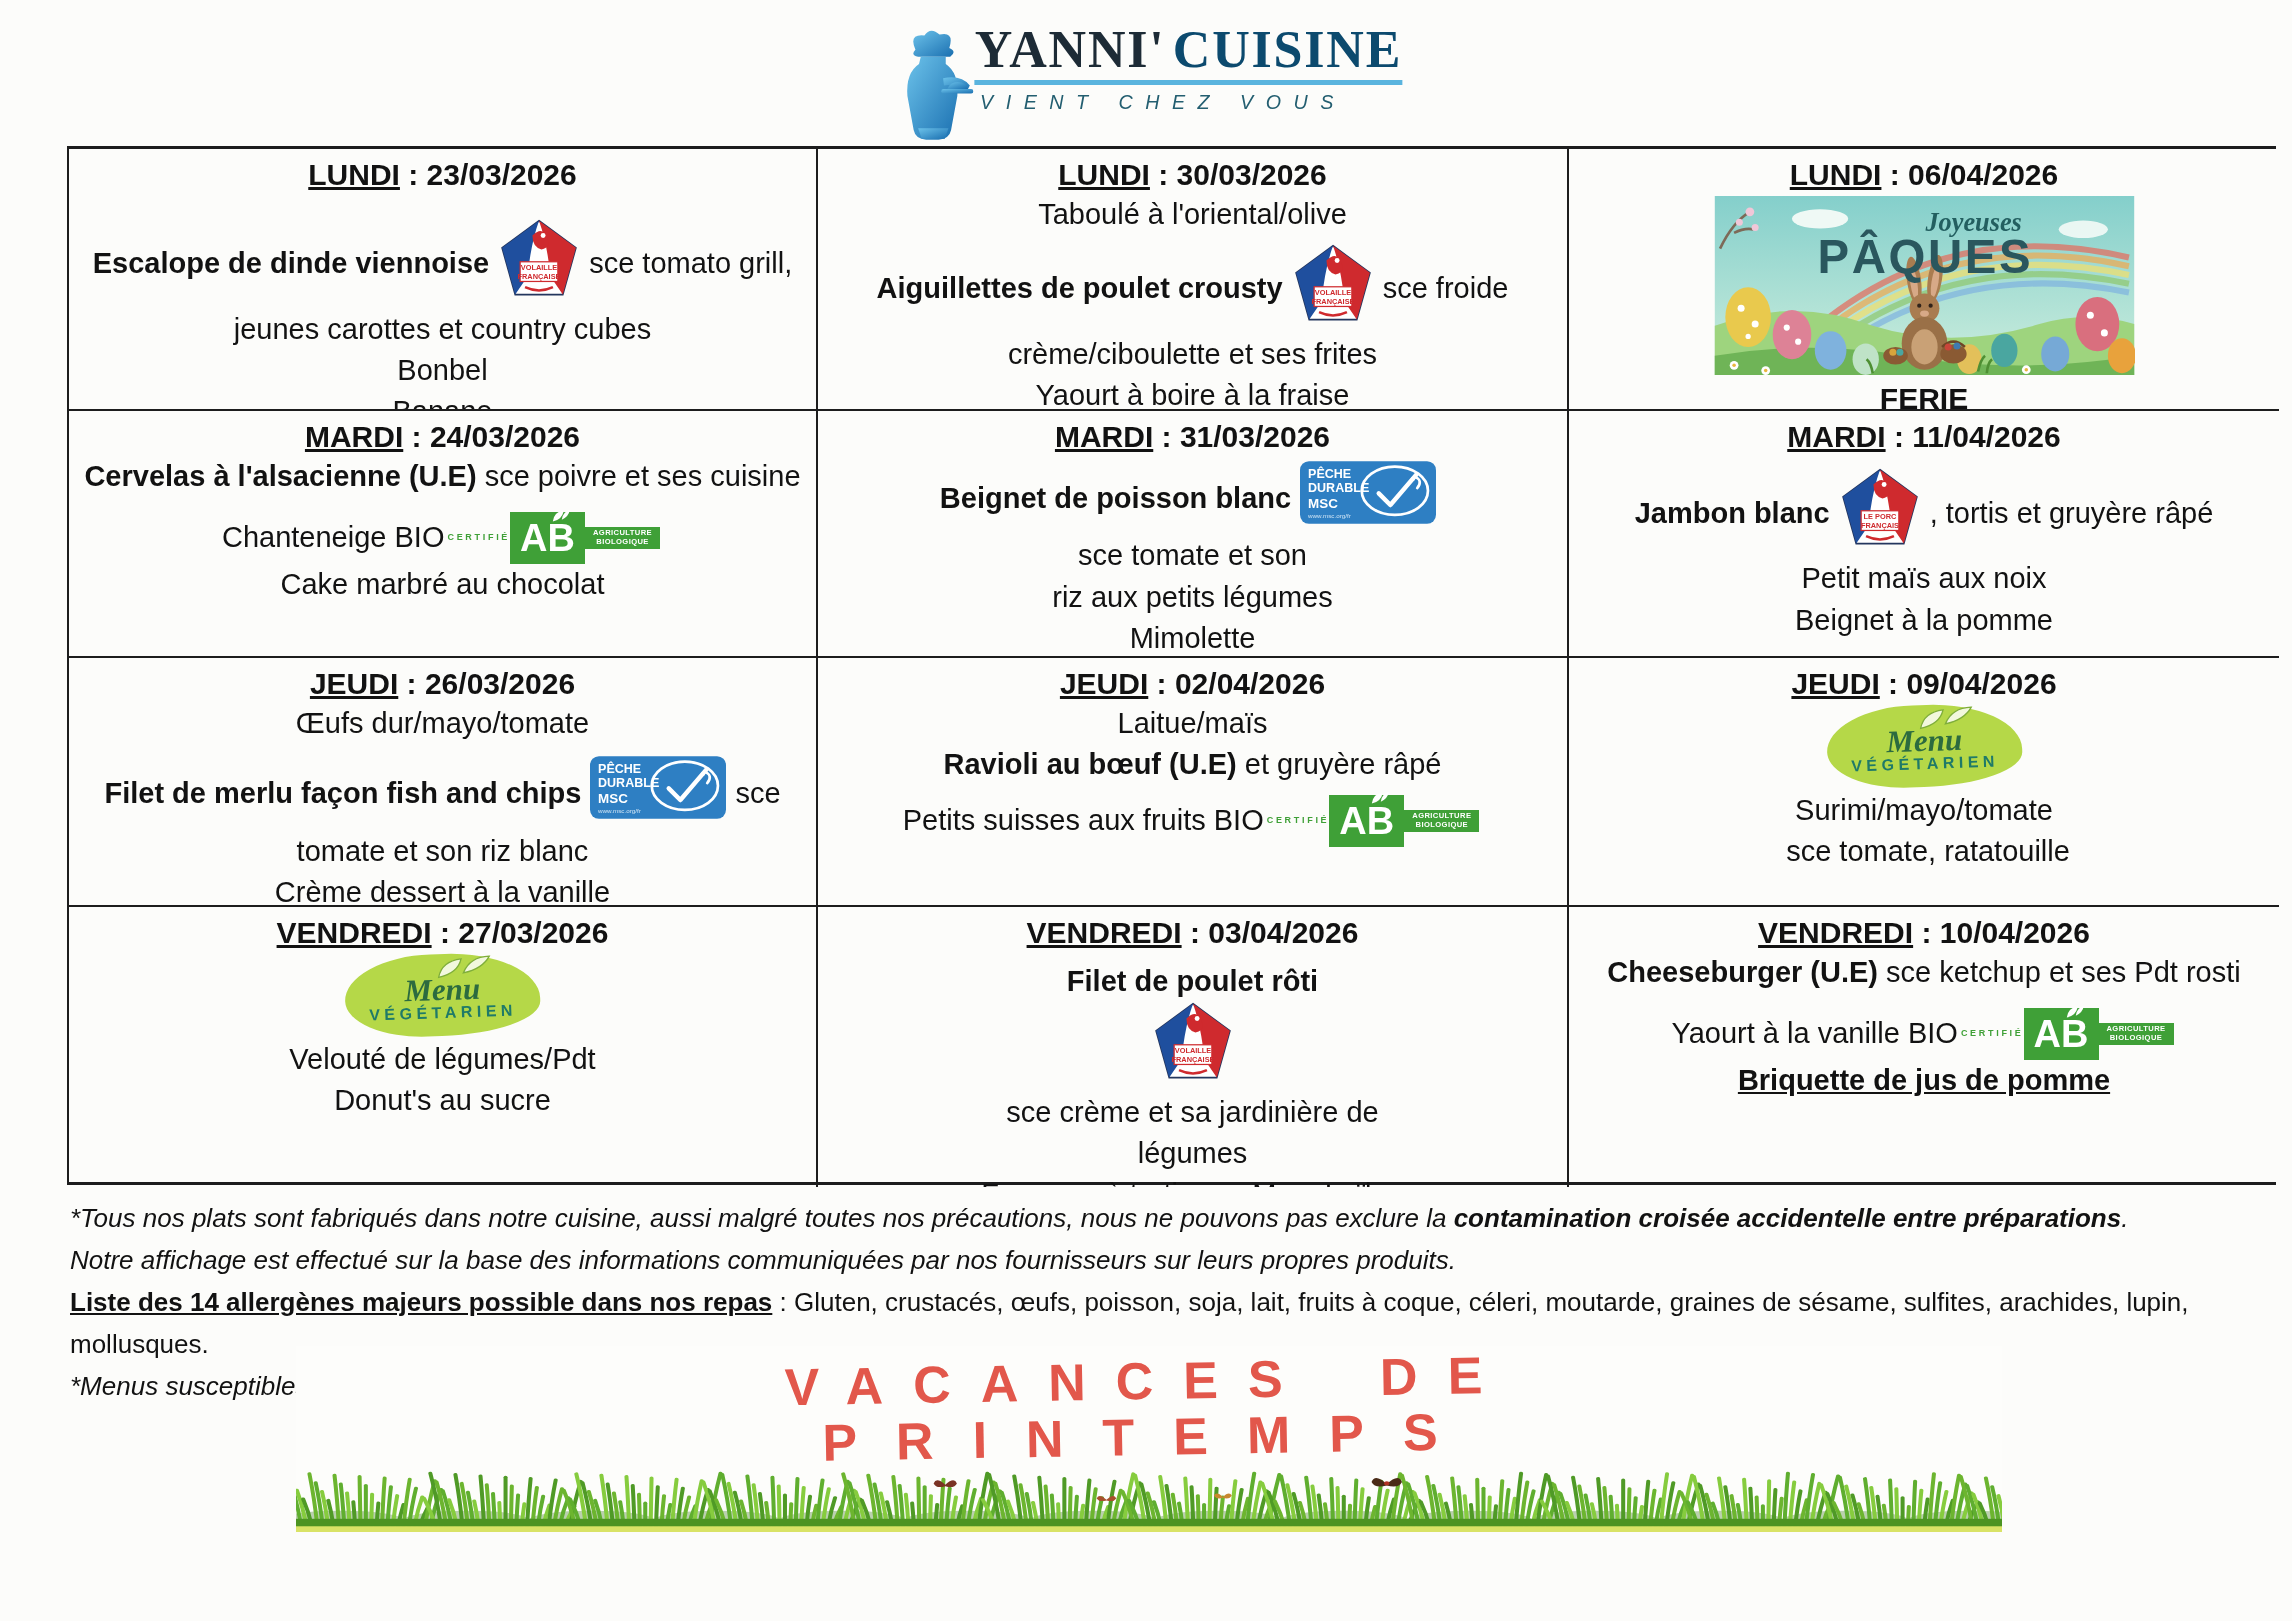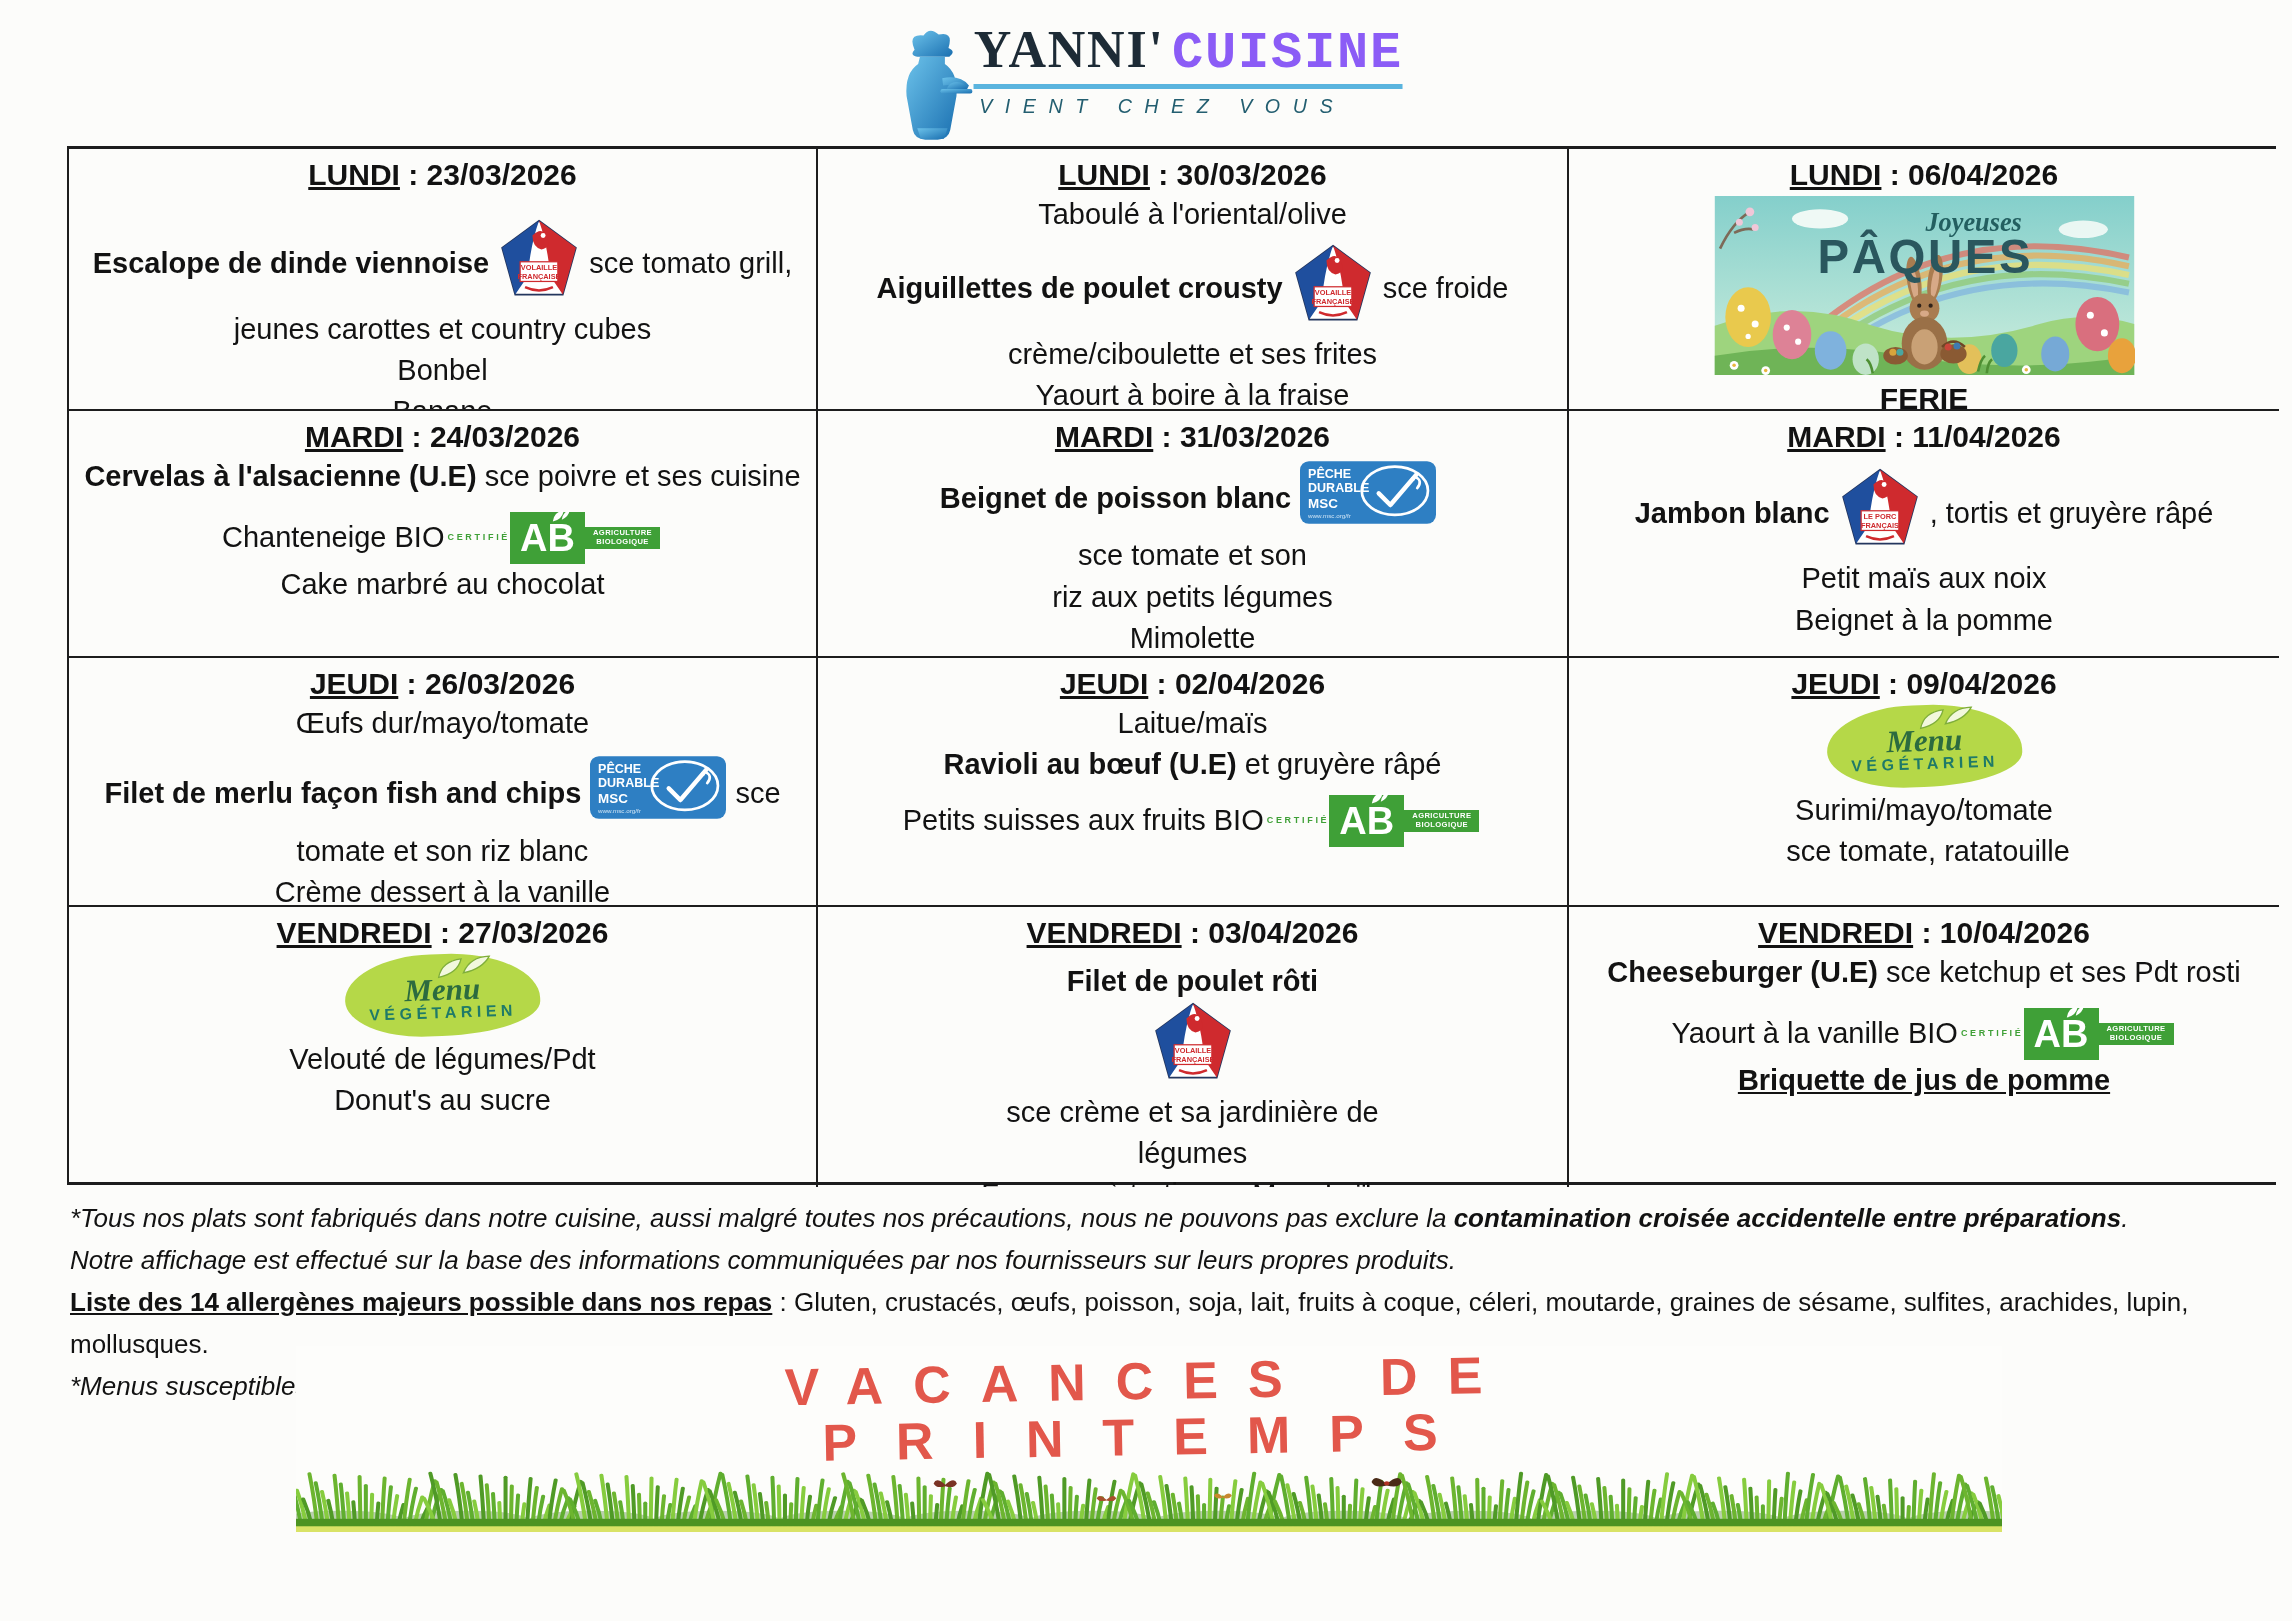--- a/index.html
+++ b/index.html
@@ -6,21 +6,21 @@
   .page{position:relative;width:2293px;height:1621px;background:#fcfcfa;
         font-family:"Liberation Sans",sans-serif;color:#121212;overflow:hidden;}
 
   
   .logo-wrap{position:absolute;top:23px;left:50%;transform:translateX(-50%);
              display:flex;align-items:flex-start;}
   .chef{margin-right:1.8px;margin-top:5.4px;}
   .logo-text{display:flex;flex-direction:column;}
   .logo-title{font-family:"Liberation Serif",serif;font-weight:bold;font-size:52px;
               letter-spacing:1.8px;color:#1d2b36;line-height:1.05;}
-  .logo-title .c2{color:#8b5cf6;margin-left:7.2px;font-family:Liberation Mono, monospace;}
+  .logo-title .c2{color:#0c4a6e;margin-left:7.2px;}
   .logo-underline{height:4.5px;background:#5ab4de;margin-top:2.7px;}
   .logo-tagline{font-size:19.7px;letter-spacing:12.5px;color:#235e70;margin-top:6.3px;padding-left:5.4px;font-style:italic;}
 
   
   .menu-table{position:absolute;left:67px;top:146px;width:2209px;height:1039px;
               display:grid;grid-template-columns:749px 751px 710px;
               grid-template-rows:262px 247px 249px 280px;
               border-top:3.6px solid #1d1d1d;border-bottom:3.6px solid #1d1d1d;
               border-left:2.7px solid #1d1d1d;box-sizing:border-box;}
   .cell{box-sizing:border-box;padding:3.6px 10.7px 1.8px;display:flex;flex-direction:column;

